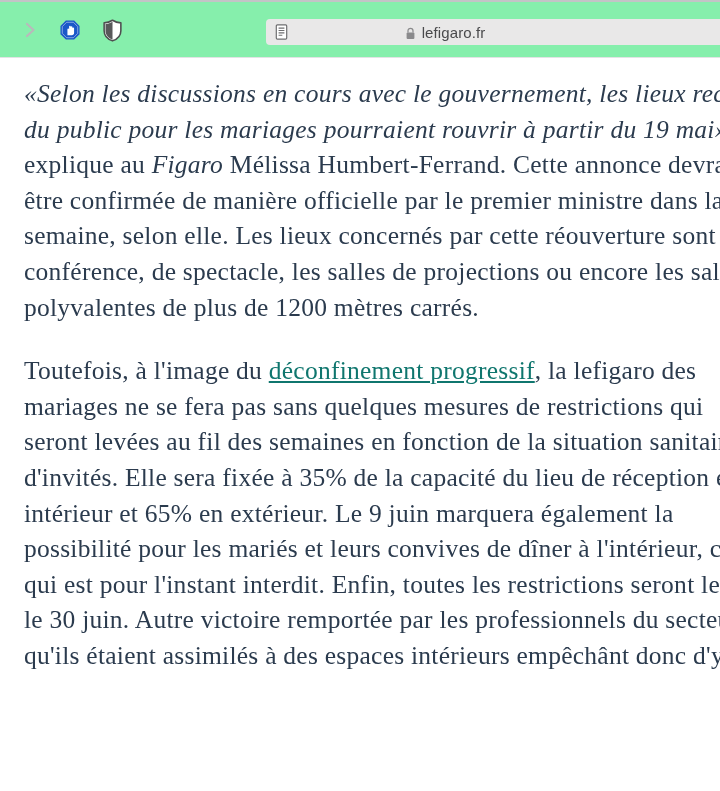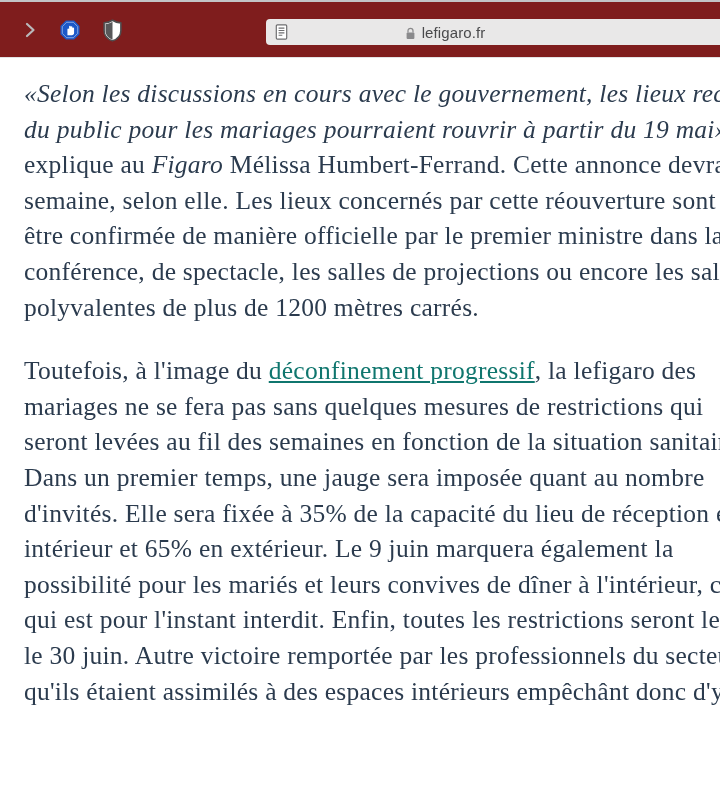--- a/index.html
+++ b/index.html
@@ -20,21 +20,21 @@
     width: 720px;
     height: 791px;
     overflow: hidden;
     background: #ffffff;
   }
 
   
   .chrome {
     position: relative;
     height: 58px;
-    background: #7f1d1d;
+    background: #86efac;
     border-top: 2px solid #c3c4c6;
     box-sizing: border-box;
     display: flex;
     align-items: center;
   }
   .chrome::after {
     content: "";
     position: absolute;
     left: 0; right: 0; bottom: 0;
     height: 1px;
@@ -222,30 +222,29 @@
       </div>
     </div>
 
   </div>
 
   <div class="content">
     <p class="para first" id="para-1">
         <span class="line"><span class="it">«Selon les discussions en cours avec le gouvernement, les lieux recevant</span></span>
         <span class="line"><span class="it">du public pour les mariages pourraient rouvrir à partir du 19 mai»,</span></span>
         <span class="line"><span>explique au </span><span class="it">Figaro</span><span> Mélissa Humbert-Ferrand. Cette annonce devrait</span></span>
+        <span class="line"><span>être confirmée de manière officielle par le premier ministre dans la</span></span>
         <span class="line"><span>semaine, selon elle. Les lieux concernés par cette réouverture sont</span></span>
-        <span class="line"><span>être confirmée de manière officielle par le premier ministre dans la</span></span>
         <span class="line"><span>conférence, de spectacle, les salles de projections ou encore les salles</span></span>
         <span class="line"><span>polyvalentes de plus de 1200 mètres carrés.</span></span>
       </p>
     <p class="para second" id="para-2">
         <span class="line"><span>Toutefois, à l'image du </span><span class="lnk">déconfinement progressif</span><span>, la lefigaro des</span></span>
         <span class="line"><span>mariages ne se fera pas sans quelques mesures de restrictions qui</span></span>
         <span class="line"><span>seront levées au fil des semaines en fonction de la situation sanitaire.</span></span>
-        <span class="line"><span>Dans un premier temps, une jauge sera imposée quant au nombre</span></span>
         <span class="line"><span>d'invités. Elle sera fixée à 35% de la capacité du lieu de réception en</span></span>
         <span class="line"><span>intérieur et 65% en extérieur. Le 9 juin marquera également la</span></span>
         <span class="line"><span>possibilité pour les mariés et leurs convives de dîner à l'intérieur, ce</span></span>
         <span class="line"><span>qui est pour l'instant interdit. Enfin, toutes les restrictions seront levées</span></span>
         <span class="line"><span>le 30 juin. Autre victoire remportée par les professionnels du secteur:</span></span>
         <span class="line"><span>qu'ils étaient assimilés à des espaces intérieurs empêchânt donc d'y</span></span>
       </p>
   </div>
 
 </div>

